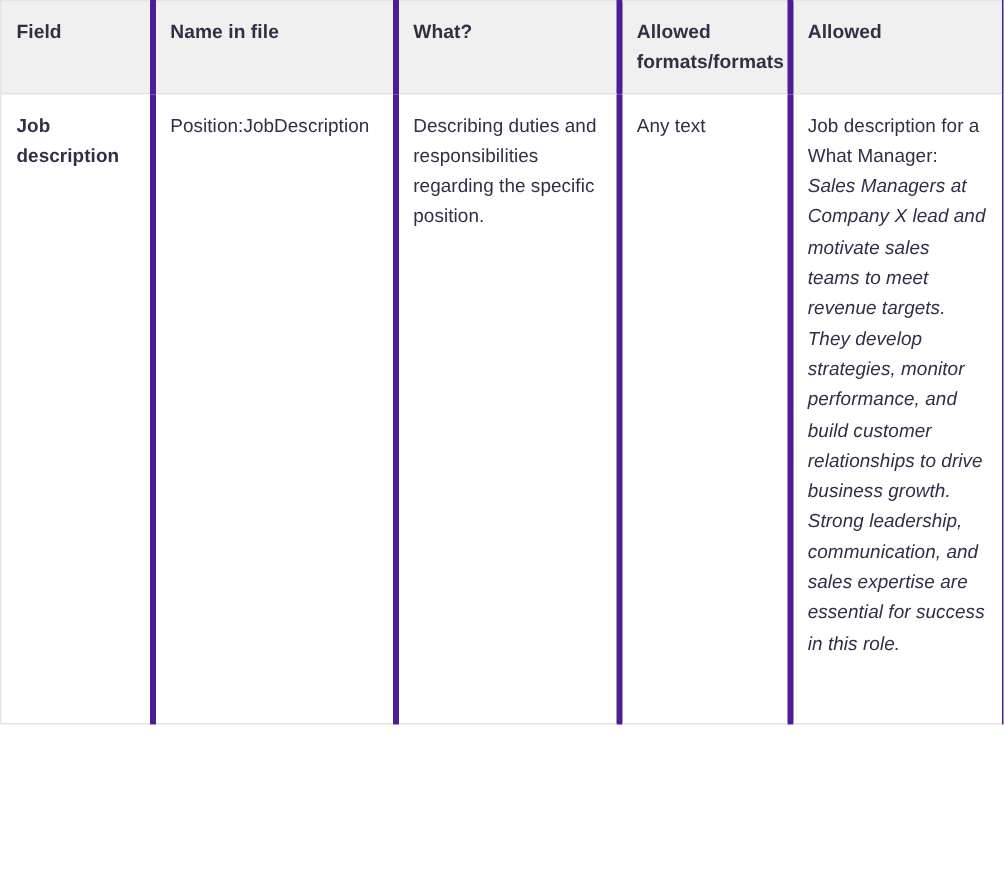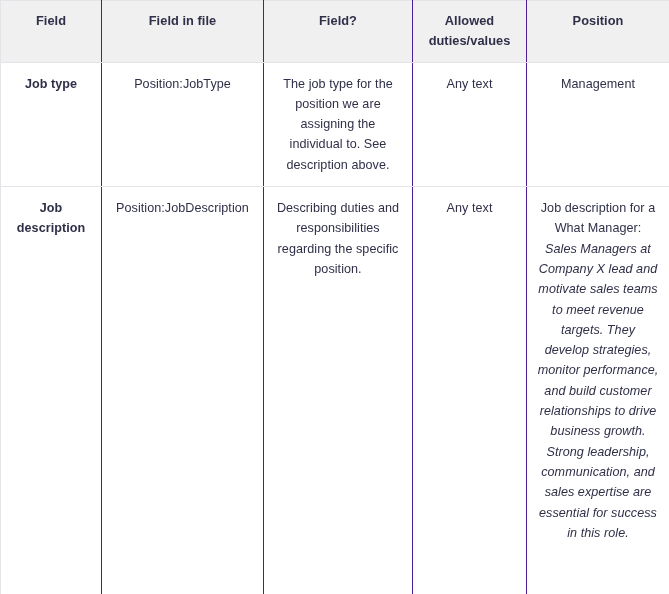--- a/index.html
+++ b/index.html
@@ -18,25 +18,25 @@
   table.spec-table {
     border-collapse: collapse;
     table-layout: fixed;
     width: 669px;
     border-top: 1px solid #e4e4e8;
     border-left: 1px solid #e4e4e8;
   }
 
   table.spec-table td,
   table.spec-table th {
-    border-right: 1px solid #4c1d95;
+    border-right: 4px solid #4c1d95;
     border-bottom: 1px solid #e4e4e8;
     padding: 11px 10px 11px 10px;
     vertical-align: top;
-    text-align: center;
+    text-align: left;
     font-size: 12.6px;
     line-height: 20.3px;
     color: #2f3048;
     letter-spacing: 0.05px;
   }
 
   table.spec-table thead th {
     background: #f0f0f1;
     font-weight: bold;
     font-size: 12.8px;
@@ -69,35 +69,28 @@
   <colgroup>
     <col class="c1">
     <col class="c2">
     <col class="c3">
     <col class="c4">
     <col class="c5">
   </colgroup>
   <thead>
     <tr>
       <th>Field</th>
-      <th>Field in file</th>
-      <th>Field?</th>
-      <th>Allowed duties/values</th>
-      <th>Position</th>
+      <th>Name in file</th>
+      <th>What?</th>
+      <th>Allowed formats/formats</th>
+      <th>Allowed</th>
     </tr>
   </thead>
   <tbody>
 
-    <tr class="row-tall">
-      <td class="field-cell">Job type</td>
-      <td>Position:JobType</td>
-      <td>The job type for the position we are assigning the individual to. See description above.</td>
-      <td>Any text</td>
-      <td><span>Management</span><em class="example-italic"></em></td>
-    </tr>
 
     <tr class="row-desc">
       <td class="field-cell">Job description</td>
       <td>Position:JobDescription</td>
       <td>Describing duties and responsibilities regarding the specific position.</td>
       <td>Any text</td>
       <td><span>Job description for a What Manager: </span><em class="example-italic">Sales Managers at Company X lead and motivate sales teams to meet revenue targets. They develop strategies, monitor performance, and build customer relationships to drive business growth. Strong leadership, communication, and sales expertise are essential for success in this role.</em></td>
     </tr>
 
   </tbody>

